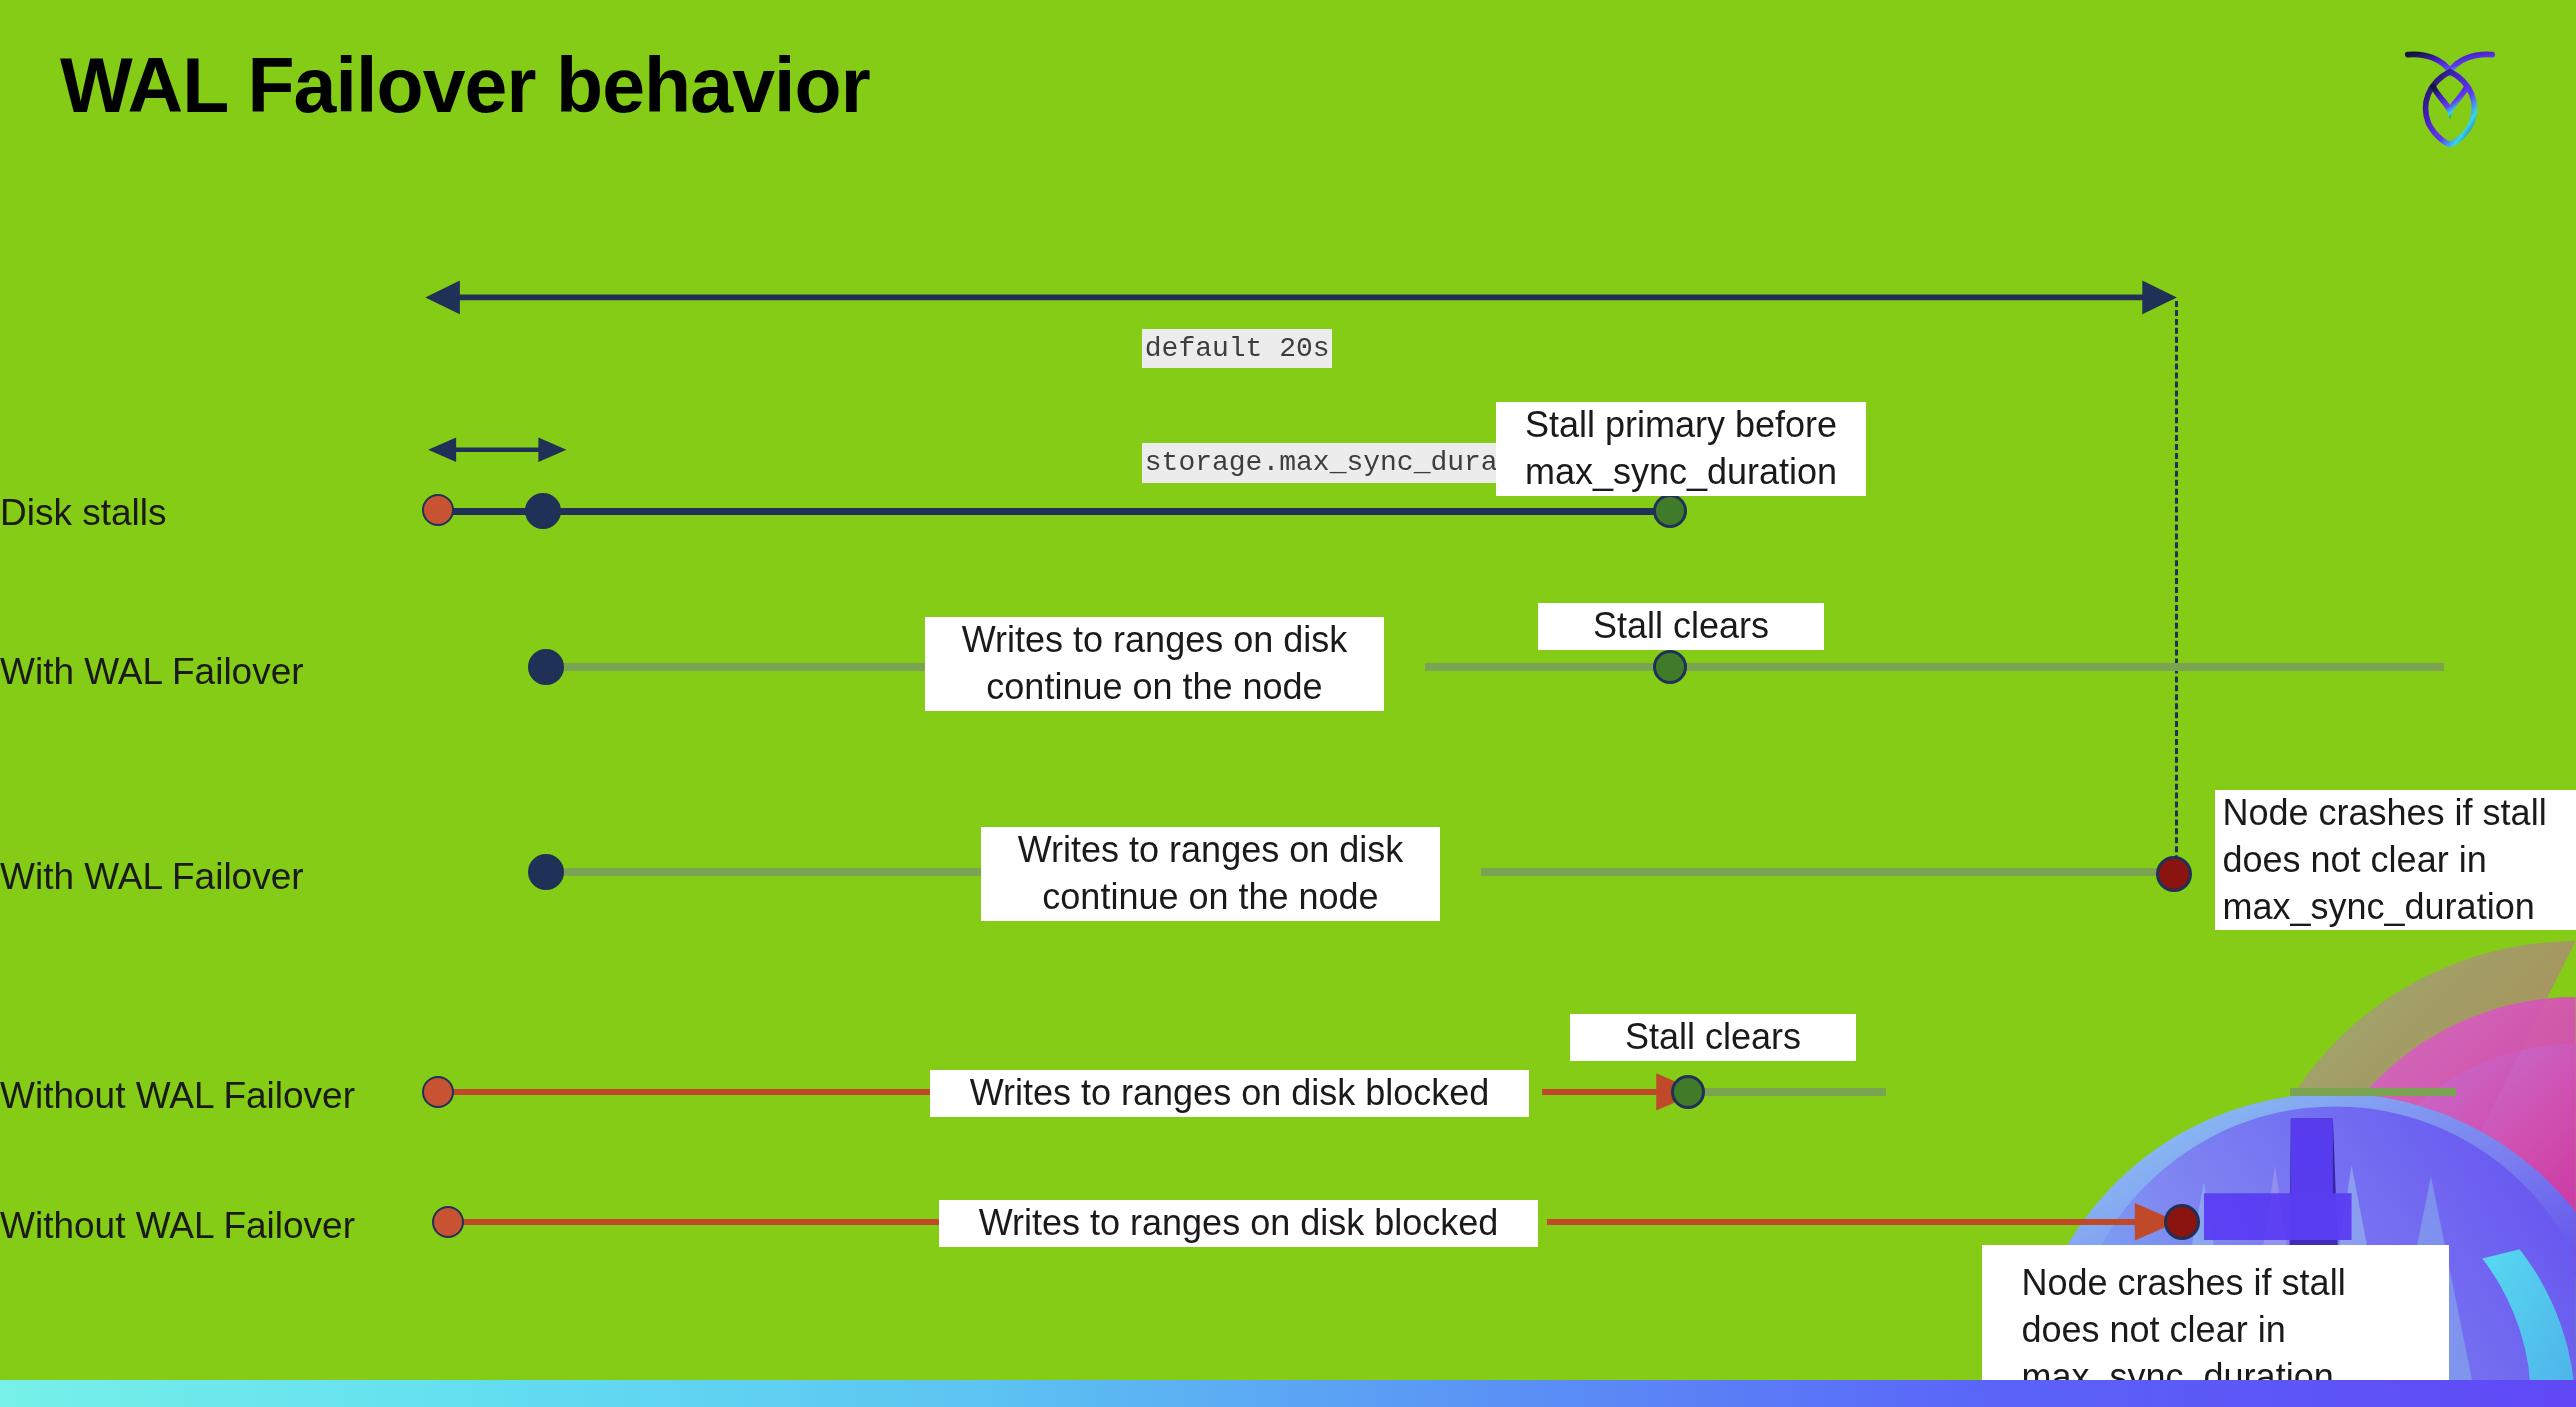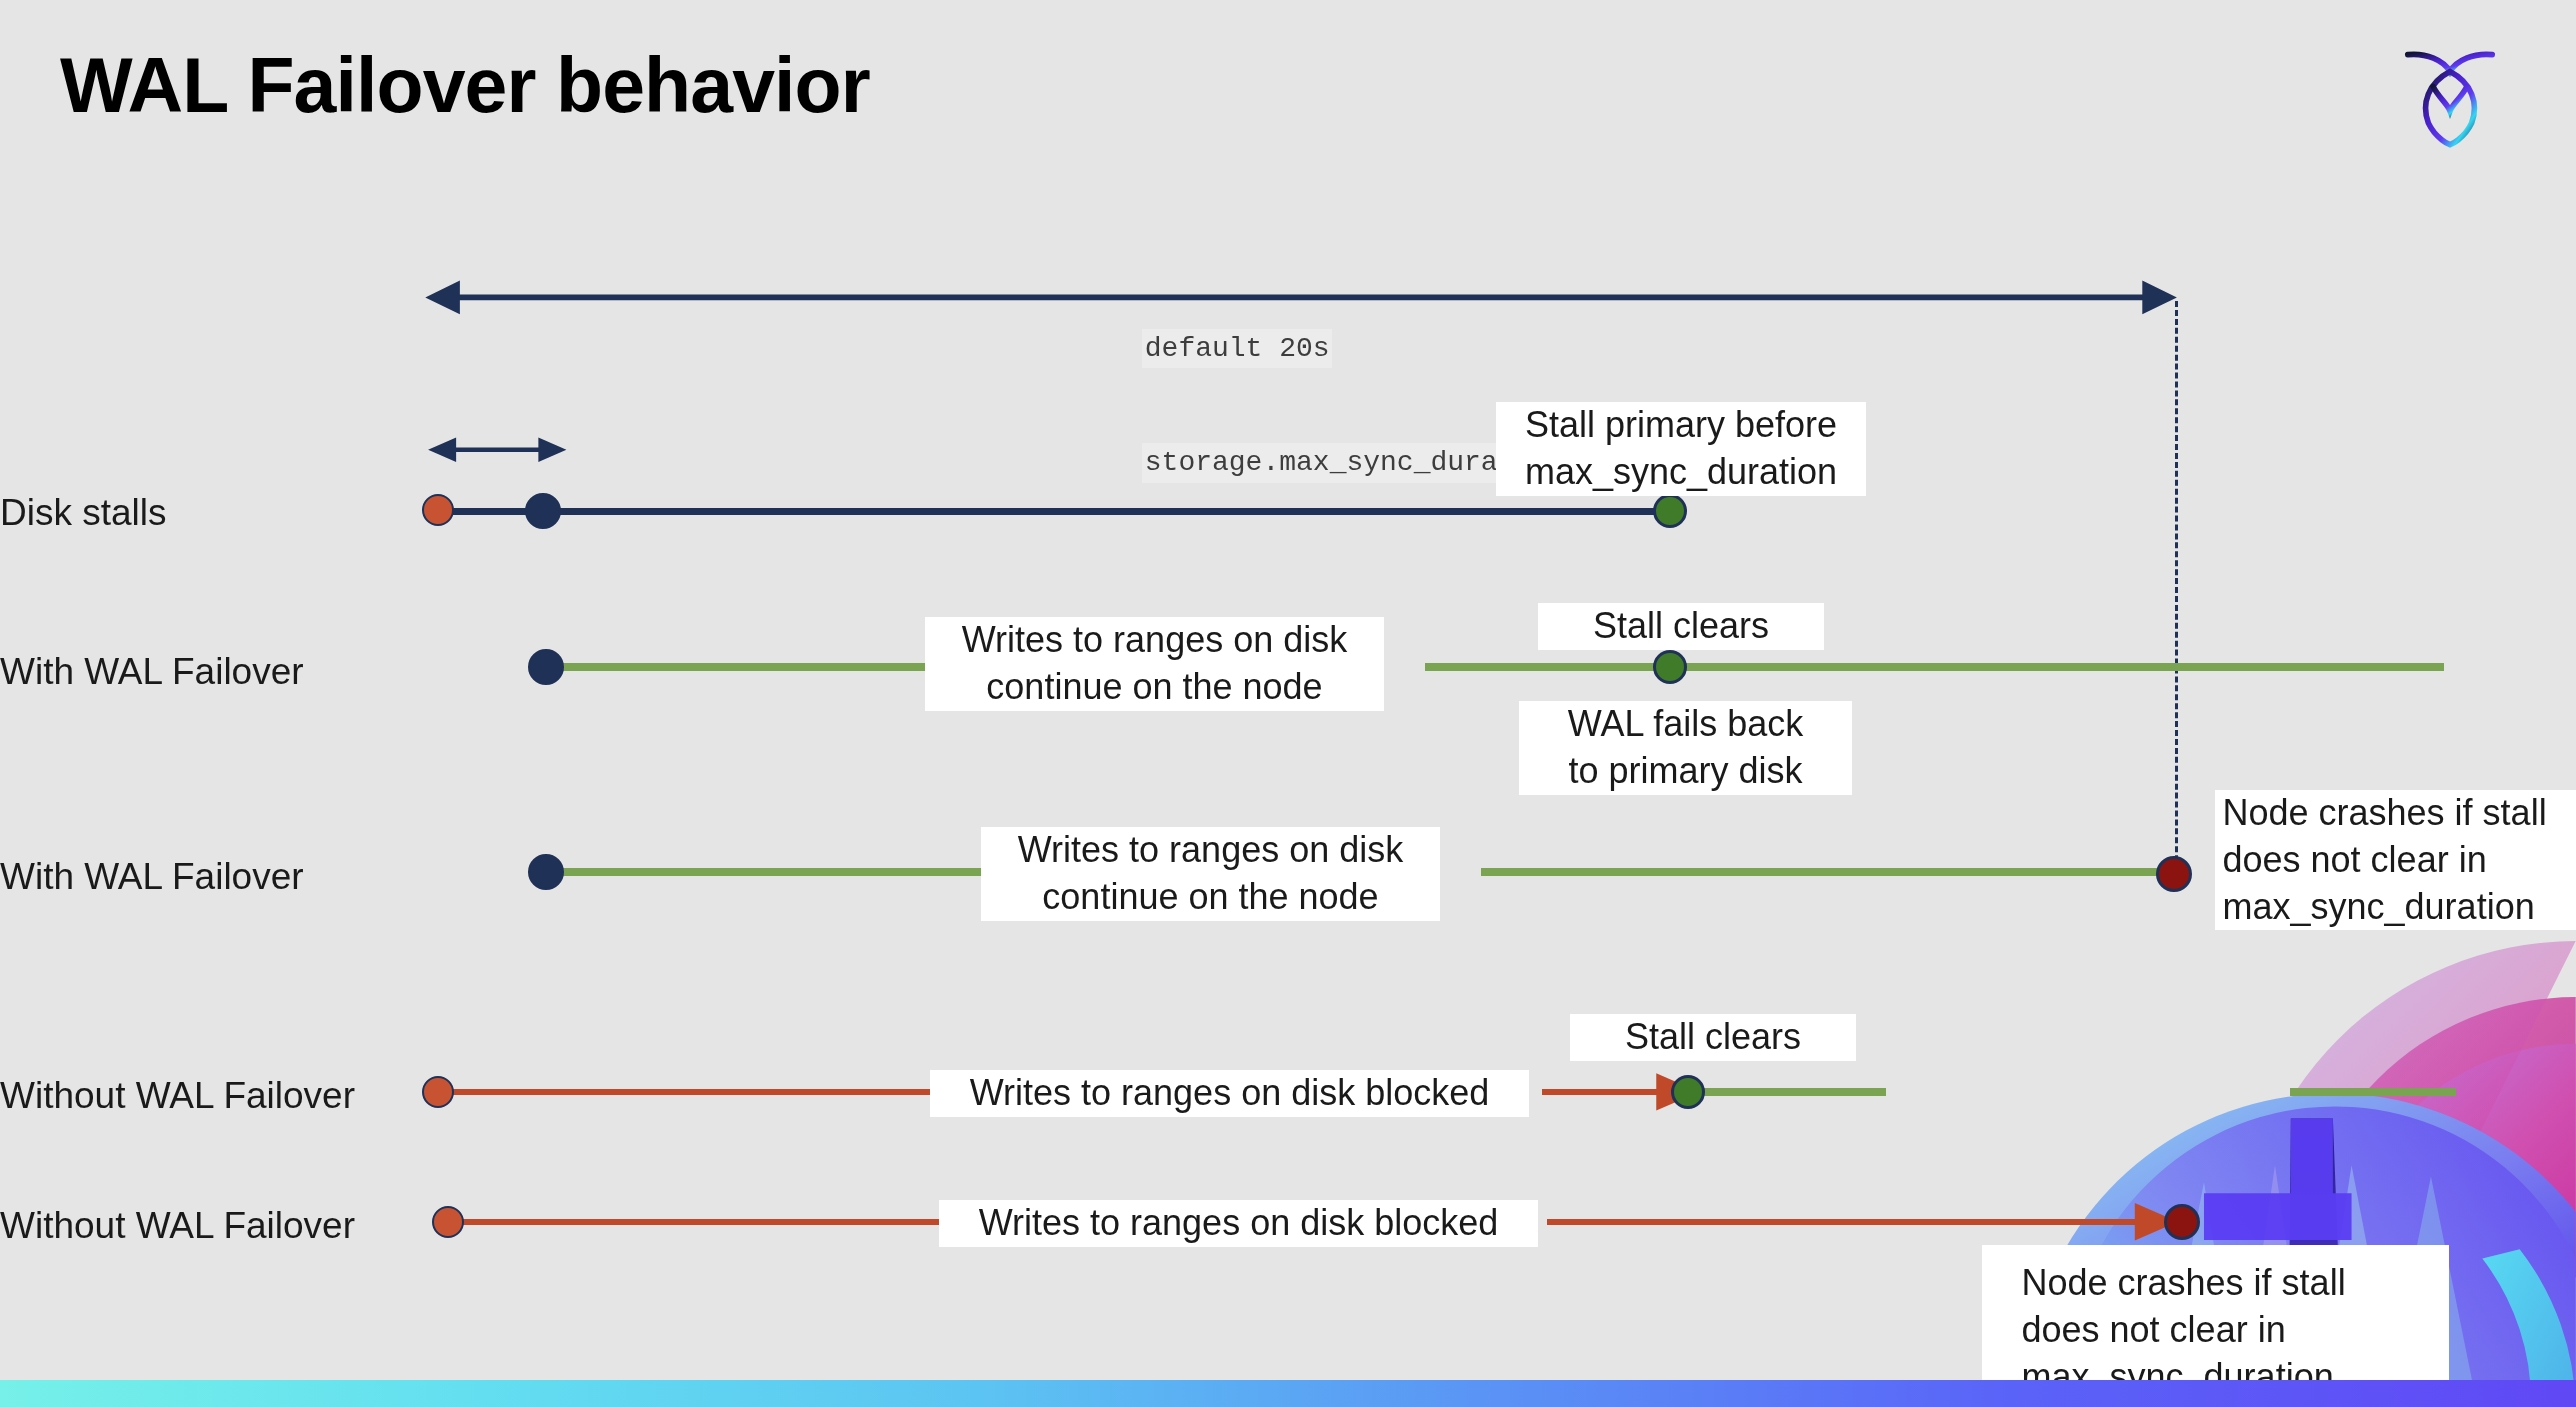--- a/index.html
+++ b/index.html
@@ -3,21 +3,21 @@
 <meta charset="utf-8">
 <style>
   html,body{margin:0;padding:0;}
   body{
     width:2576px;height:1408px;
     background:#ffffff;
     font-family:"Liberation Sans", sans-serif;
     overflow:hidden;
     position:relative;
   }
-  #stage{position:absolute;left:0;top:0;width:2576px;height:1408px;overflow:hidden;background:#e5e5e5;}
+  #stage{position:absolute;left:0;top:0;width:2576px;height:1408px;overflow:hidden;background:#84cc16;}
 
   
   .title{
     position:absolute;left:60px;top:45px;
     font-size:77px;font-weight:bold;color:#000;
     letter-spacing:-0.9px;line-height:1.05;
     white-space:nowrap;
   }
 
   
@@ -155,22 +155,20 @@
   <div class="dot" style="left:528px;top:649px;width:36px;height:36px;background:#1f3157;border:2.8px solid #1f3157;"></div>
 
   <div class="dot" style="left:1653px;top:650px;width:34px;height:34px;background:#3f7b28;border:3.7px solid #1f3157;"></div>
 
   <div class="note" style="left:925px;top:617px;width:444px;">Writes to ranges on disk
 continue on the node</div>
 
   <div class="note" style="left:1538px;top:603px;width:271px;">Stall clears</div>
 
 
-  <div class="note" style="left:1519px;top:701px;width:318px;">WAL fails  back
-to primary disk</div>
 
   <div class="rowlabel" style="left:0px;top:856px;width:393px;">With WAL Failover</div>
 
   <div class="seg" style="left:537px;top:868px;width:444px;height:8.4px;background:#7aa352;"></div>
   <div class="seg" style="left:1481px;top:868px;width:692px;height:8.4px;background:#7aa352;"></div>
 
   <div class="dot" style="left:528px;top:854px;width:36px;height:36px;background:#1f3157;border:2.8px solid #1f3157;"></div>
 
   <div class="dot" style="left:2156px;top:856px;width:36px;height:36px;background:#8c1410;border:3.7px solid #1f3157;"></div>
 

